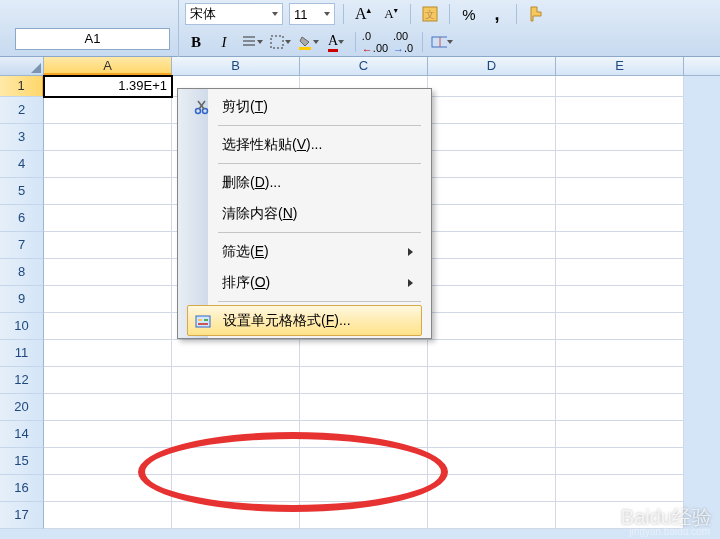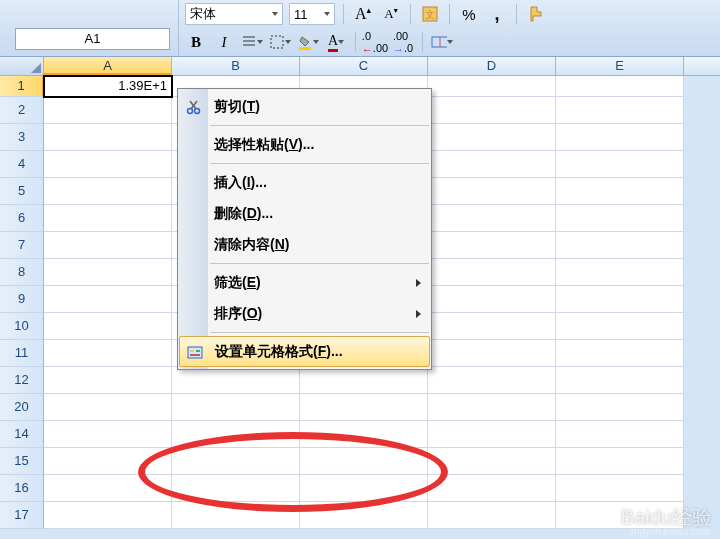--- a/index.html
+++ b/index.html
@@ -205,22 +205,21 @@
     
     .menu-iconbar {
       position: absolute;
       left: 0; top: 0; bottom: 0;
       width: 30px;
       background: linear-gradient(90deg, #e9eef4, #d0dbea);
     }
     
     .menu-items {
       position: relative;
-      padding: 2px 0;
-      font-weight: bold;
+      padding: 2px 8px;
     }
     
     .menu-item {
       display: flex;
       align-items: center;
       height: 31px;
       padding: 0 18px 0 36px;
       cursor: pointer;
       position: relative;
       font-size: 14px;
@@ -557,23 +556,20 @@
           </svg>
         </span>
         <span>剪切(<span class="mnemonic">T</span>)</span>
       </div>
       <div class="menu-sep"></div>
       <div class="menu-item">
         <span>选择性粘贴(<span class="mnemonic">V</span>)...</span>
       </div>
       <div class="menu-sep"></div>
       <div class="menu-item">
-        <span>插入(<span class="mnemonic">I</span>)...</span>
-      </div>
-      <div class="menu-item">
         <span>删除(<span class="mnemonic">D</span>)...</span>
       </div>
       <div class="menu-item">
         <span>清除内容(<span class="mnemonic">N</span>)</span>
       </div>
       <div class="menu-sep"></div>
       <div class="menu-item">
         <span>筛选(<span class="mnemonic">E</span>)</span>
         <span class="menu-arrow"></span>
       </div>

